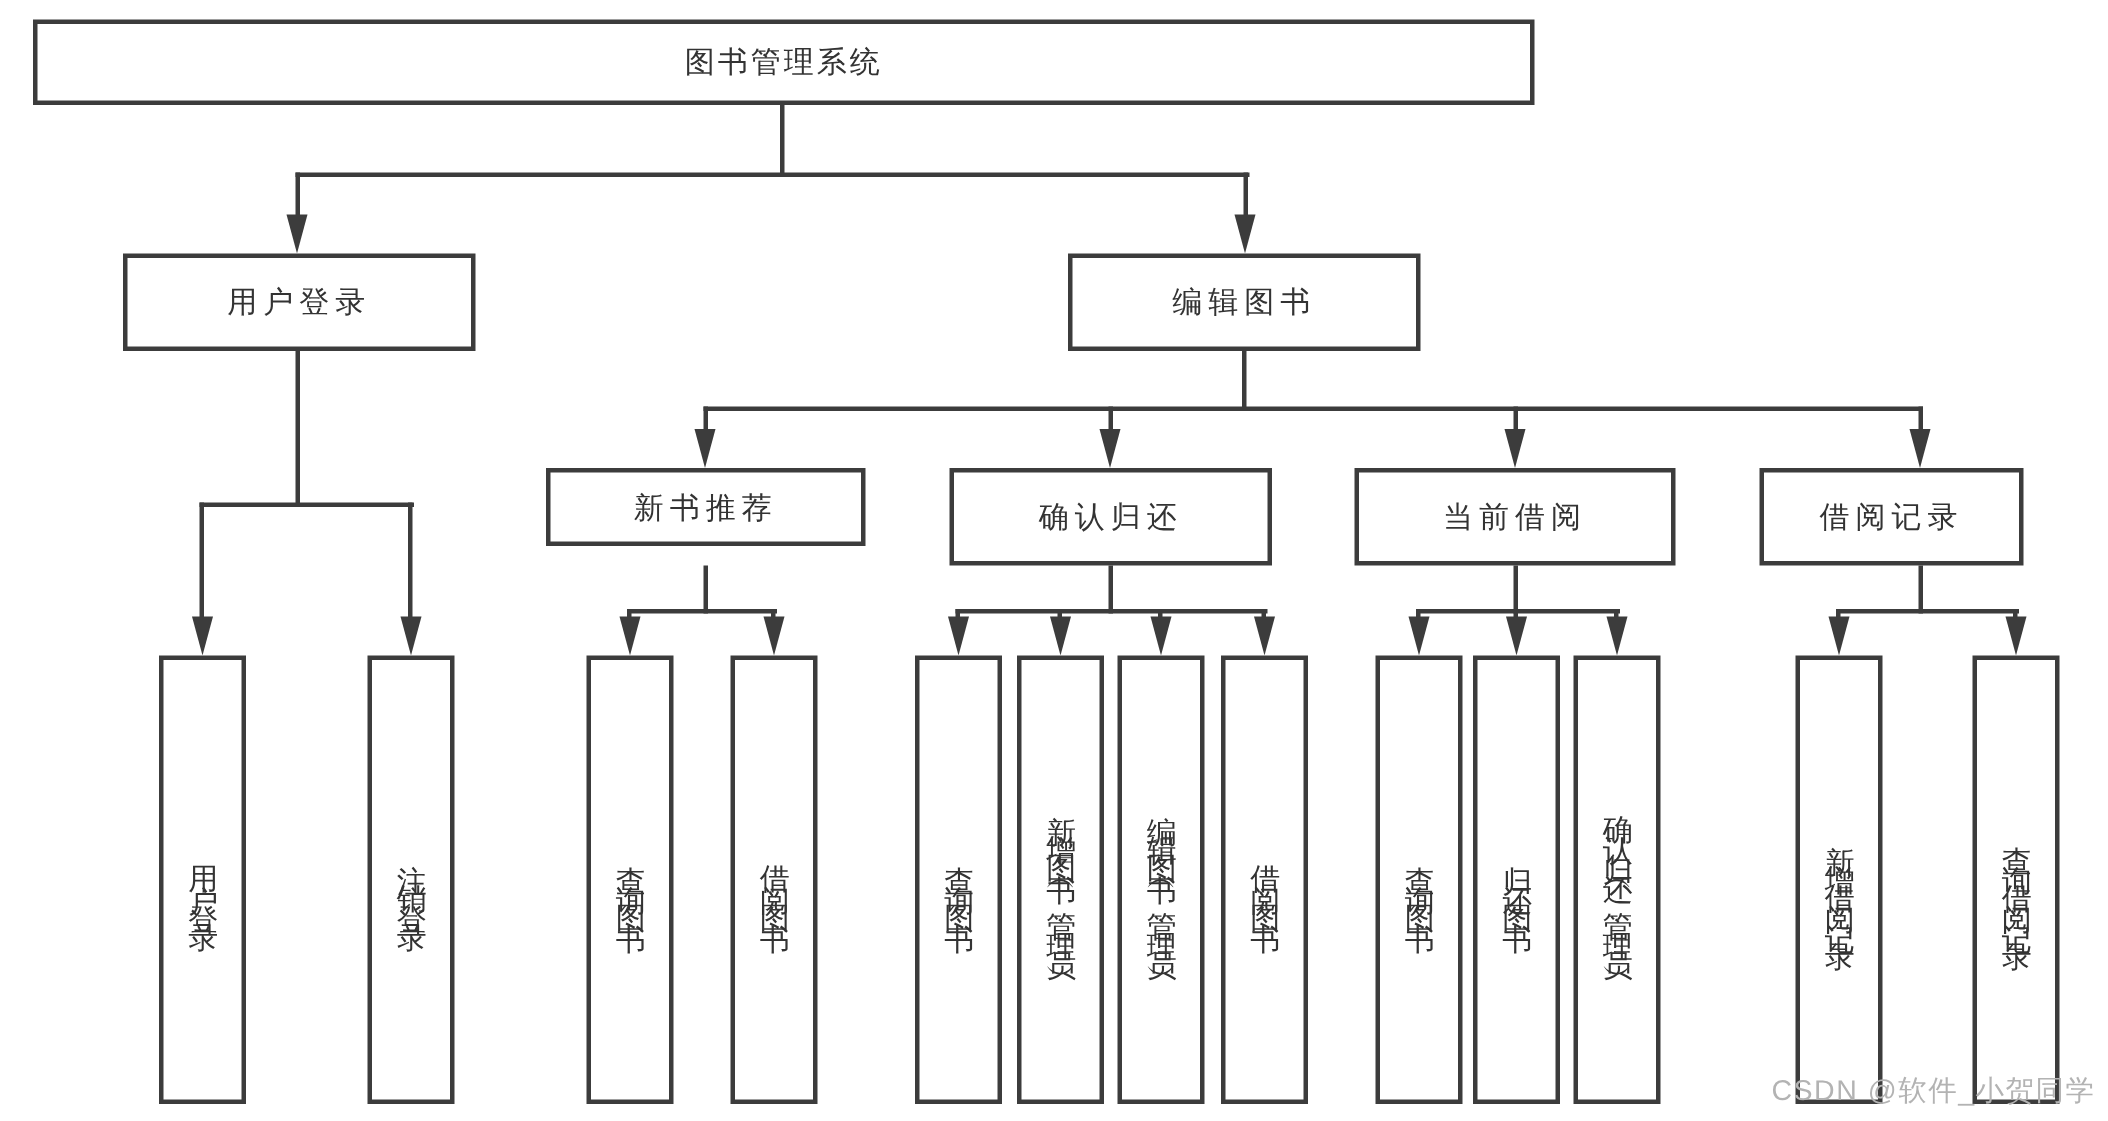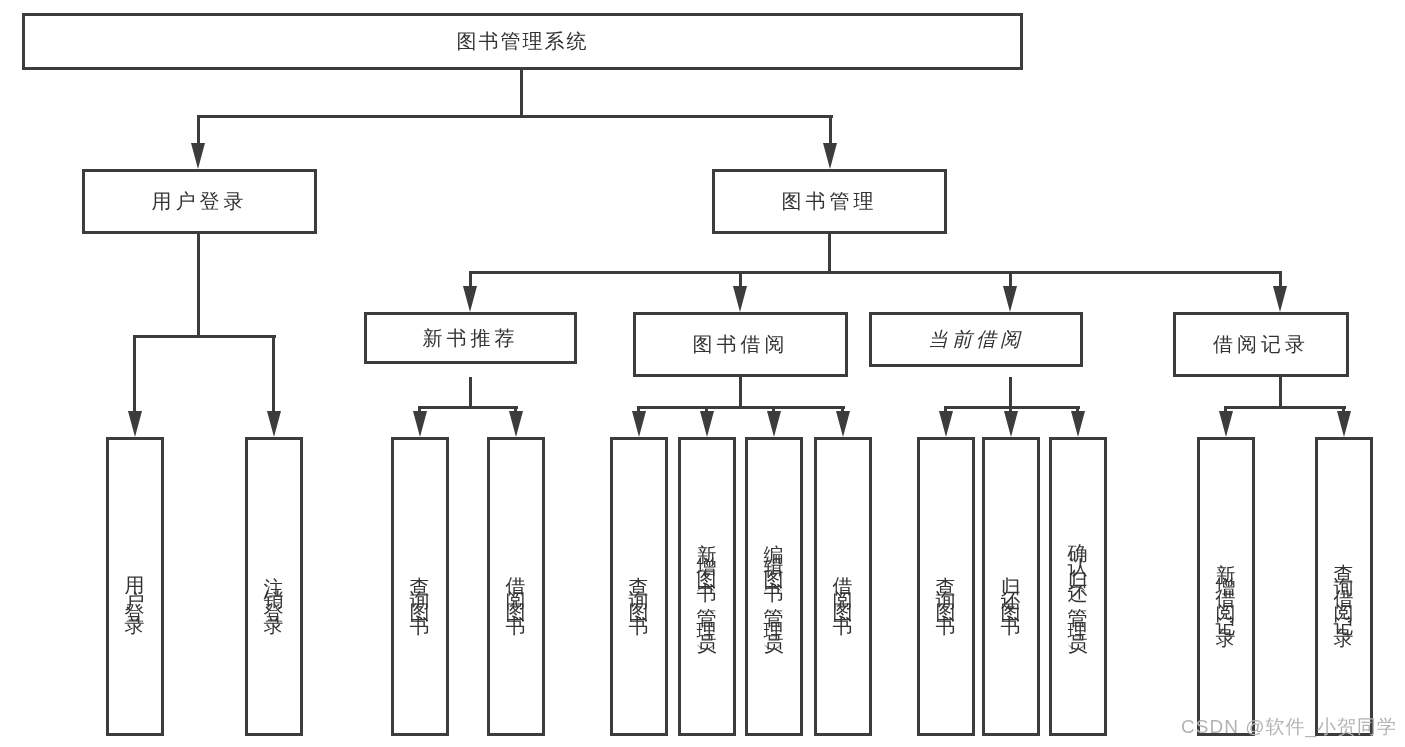--- a/index.html
+++ b/index.html
@@ -65,21 +65,21 @@
   <div class="vline" style="left:520px; top:69px; height:49px;"></div>
   <div class="hline" style="left:197px; top:115px; width:636px;"></div>
 
   <div class="vline" style="left:197px; top:115px; height:31px;"></div>
   <div class="arrow" style="left:191px; top:143px;"></div>
 
   <div class="vline" style="left:829px; top:115px; height:31px;"></div>
   <div class="arrow" style="left:823px; top:143px;"></div>
 
   <div class="box" style="left:82px; top:169px; width:235px; height:65px;">用户登录</div>
-  <div class="box" style="left:712px; top:169px; width:235px; height:65px;">图书管理</div>
+  <div class="box" style="left:712px; top:169px; width:235px; height:65px;">编辑图书</div>
 
   <div class="vline" style="left:197px; top:234px; height:104px;"></div>
   <div class="hline" style="left:133px; top:335px; width:143px;"></div>
   <div class="vline" style="left:133px; top:335px; height:79px;"></div>
   <div class="vline" style="left:272px; top:335px; height:79px;"></div>
   <div class="arrow" style="left:128px; top:411px;"></div>
   <div class="arrow" style="left:267px; top:411px;"></div>
 
   <div class="box vbox" style="left:106px; top:437px; width:58px; height:299px;">用户登录</div>
   <div class="box vbox" style="left:245px; top:437px; width:58px; height:299px;">注销登录</div>
@@ -90,22 +90,22 @@
   <div class="vline" style="left:469px; top:271px; height:18px;"></div>
   <div class="arrow" style="left:463px; top:286px;"></div>
   <div class="vline" style="left:739px; top:271px; height:18px;"></div>
   <div class="arrow" style="left:733px; top:286px;"></div>
   <div class="vline" style="left:1009px; top:271px; height:18px;"></div>
   <div class="arrow" style="left:1003px; top:286px;"></div>
   <div class="vline" style="left:1279px; top:271px; height:18px;"></div>
   <div class="arrow" style="left:1273px; top:286px;"></div>
 
   <div class="box" style="left:364px; top:312px; width:213px; height:52px;">新书推荐</div>
-  <div class="box" style="left:633px; top:312px; width:215px; height:65px;">图书借阅</div>
-  <div class="box" style="left:869px; top:312px; width:214px; height:55px;font-style:italic;">当前借阅</div>
+  <div class="box" style="left:633px; top:312px; width:215px; height:65px;">确认归还</div>
+  <div class="box" style="left:903px; top:312px; width:214px; height:65px;">当前借阅</div>
   <div class="box" style="left:1173px; top:312px; width:176px; height:65px;">借阅记录</div>
 
   <div class="vline" style="left:469px; top:377px; height:32px;"></div>
   <div class="hline" style="left:419px; top:406px; width:99px;"></div>
   <div class="vline" style="left:418px; top:406px; height:10px;"></div>
   <div class="vline" style="left:514px; top:406px; height:10px;"></div>
   <div class="arrow" style="left:413px; top:411px;"></div>
   <div class="arrow" style="left:509px; top:411px;"></div>
 
   <div class="box vbox" style="left:391px; top:437px; width:58px; height:299px;">查询图书</div>

